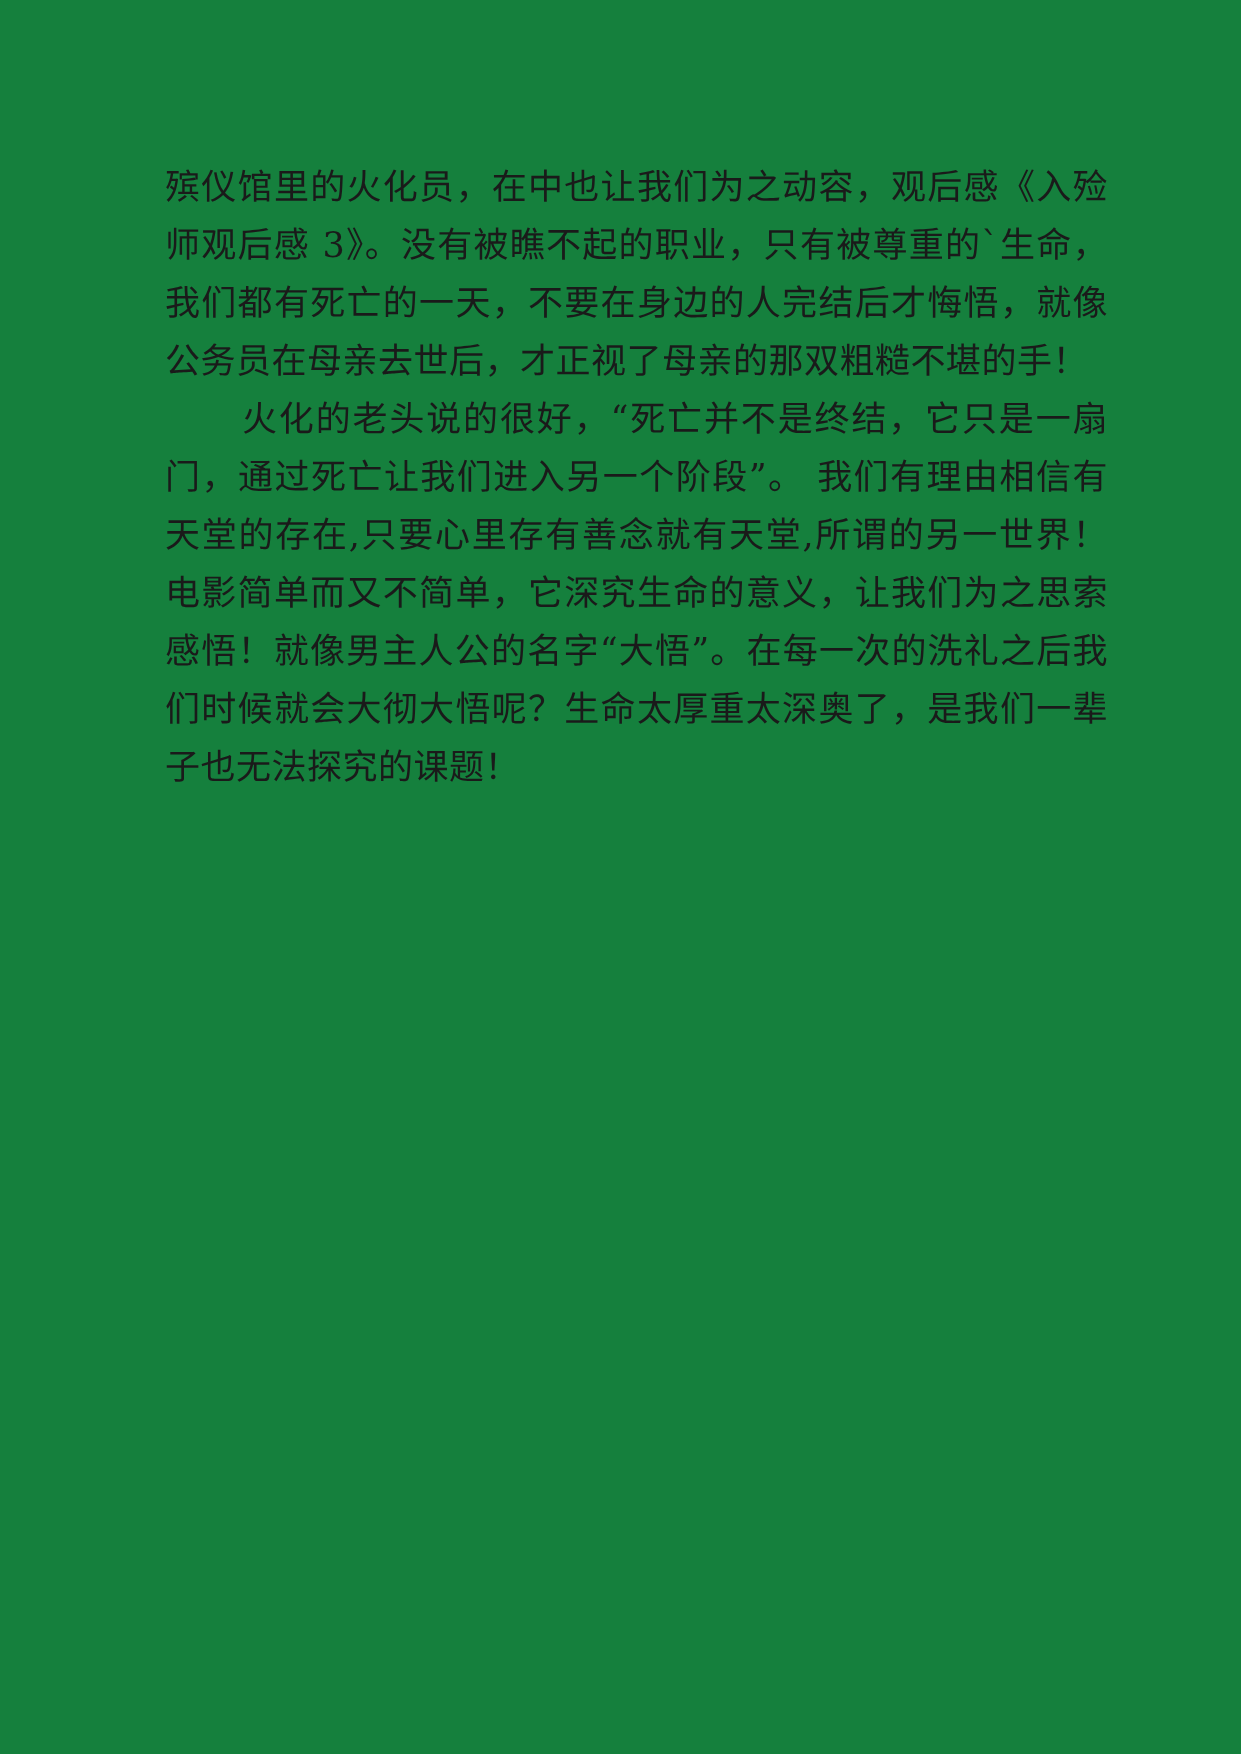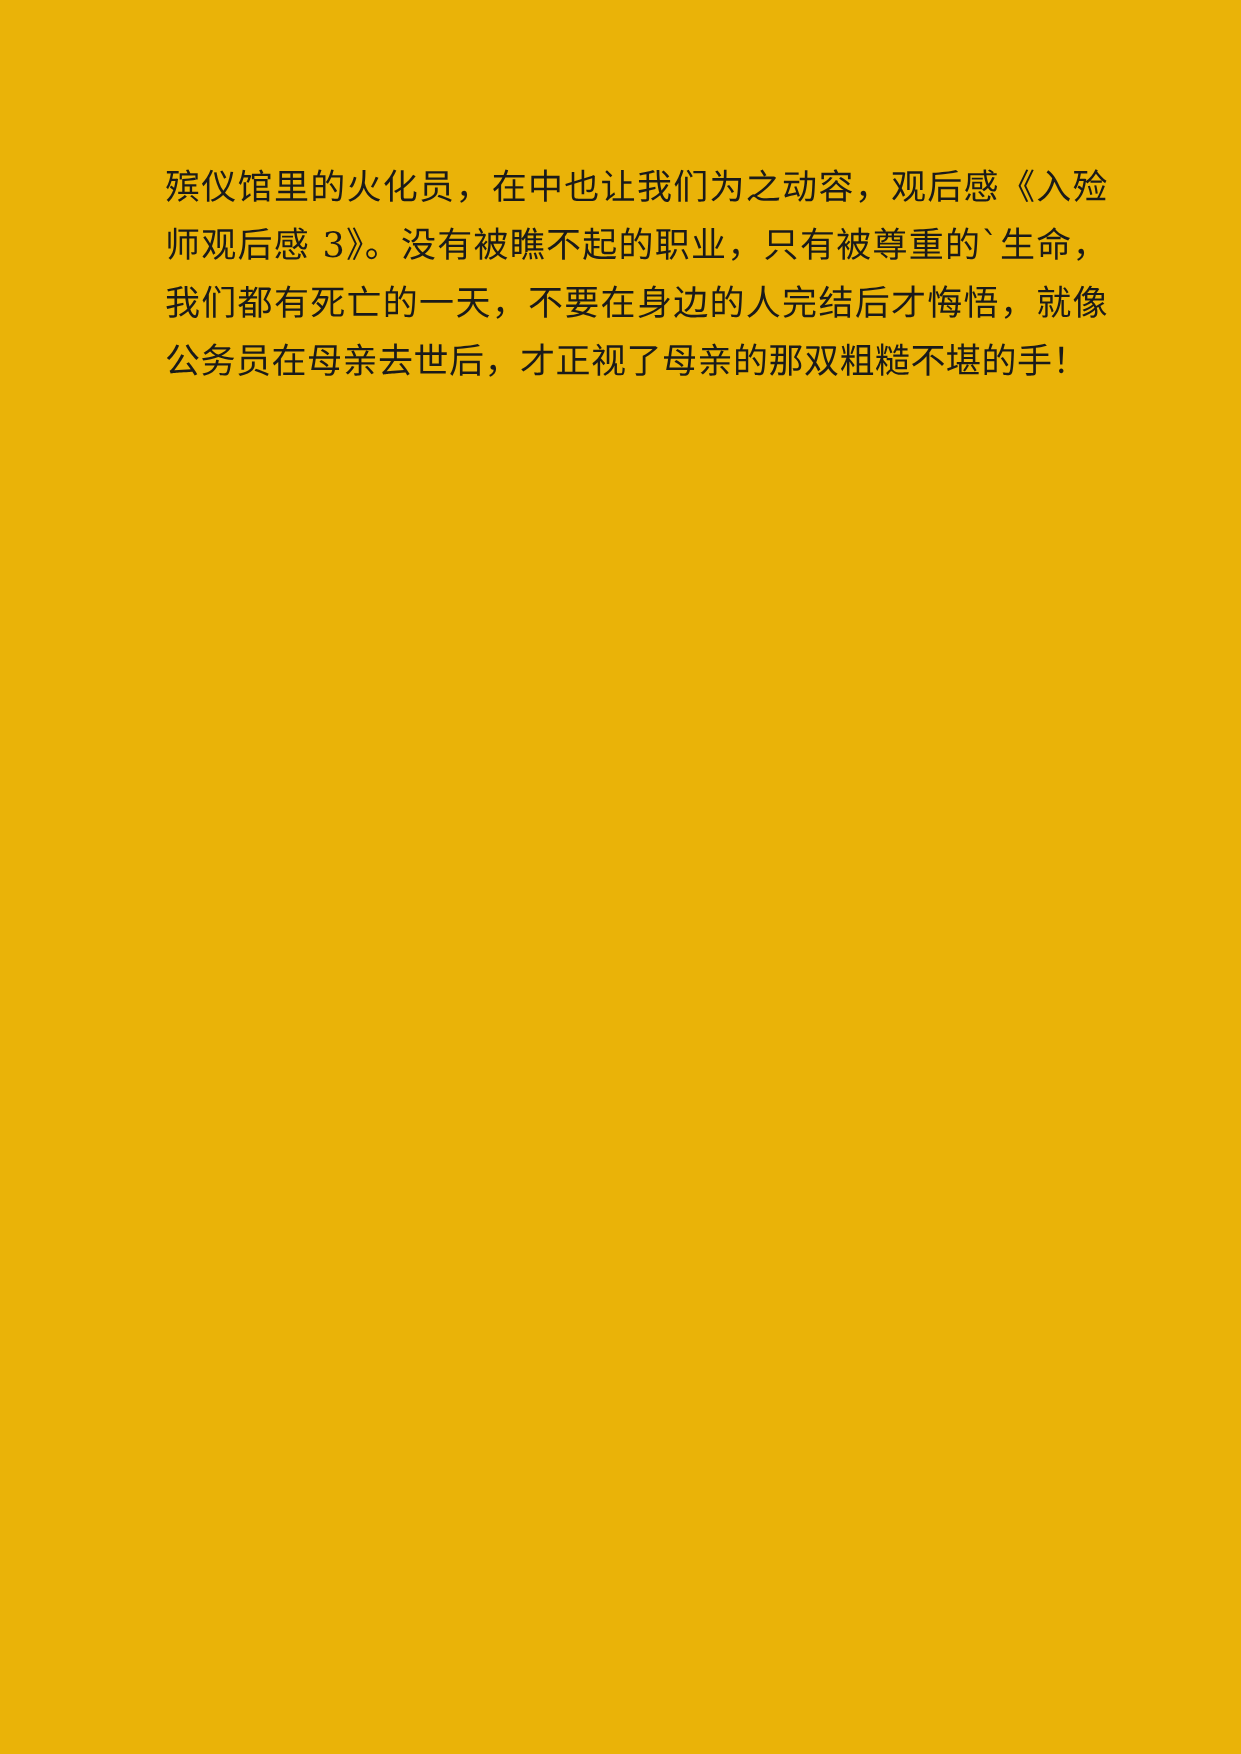--- a/index.html
+++ b/index.html
@@ -4,21 +4,21 @@
 <style>
   html, body {
     margin: 0;
     padding: 0;
     background: #ffffff;
   }
   .page {
     position: relative;
     width: 1241px;
     height: 1754px;
-    background: #eab308;
+    background: #15803d;
     overflow: hidden;
   }
   .text-block {
     position: absolute;
     left: 165px;
     top: 158px;
     width: 943px;
     font-family: "DejaVu Serif", serif; 
     font-size: 35px;
     line-height: 58px;
@@ -35,14 +35,15 @@
   .text-block p.indent {
     text-indent: 2.2em;
   }
 </style>
 </head>
 <body>
 
 <div class="page">
   <div class="text-block">
     <p>殡仪馆里的火化员，在中也让我们为之动容，观后感《入殓师观后感 3》。没有被瞧不起的职业，只有被尊重的`生命，我们都有死亡的一天，不要在身边的人完结后才悔悟，就像公务员在母亲去世后，才正视了母亲的那双粗糙不堪的手！</p>
+    <p class="indent">火化的老头说的很好，“死亡并不是终结，它只是一扇门，通过死亡让我们进入另一个阶段”。 我们有理由相信有天堂的存在,只要心里存有善念就有天堂,所谓的另一世界！电影简单而又不简单，它深究生命的意义，让我们为之思索感悟！就像男主人公的名字“大悟”。在每一次的洗礼之后我们时候就会大彻大悟呢？生命太厚重太深奥了，是我们一辈子也无法探究的课题！</p>
   </div>
 </div>
 
 </body></html>

